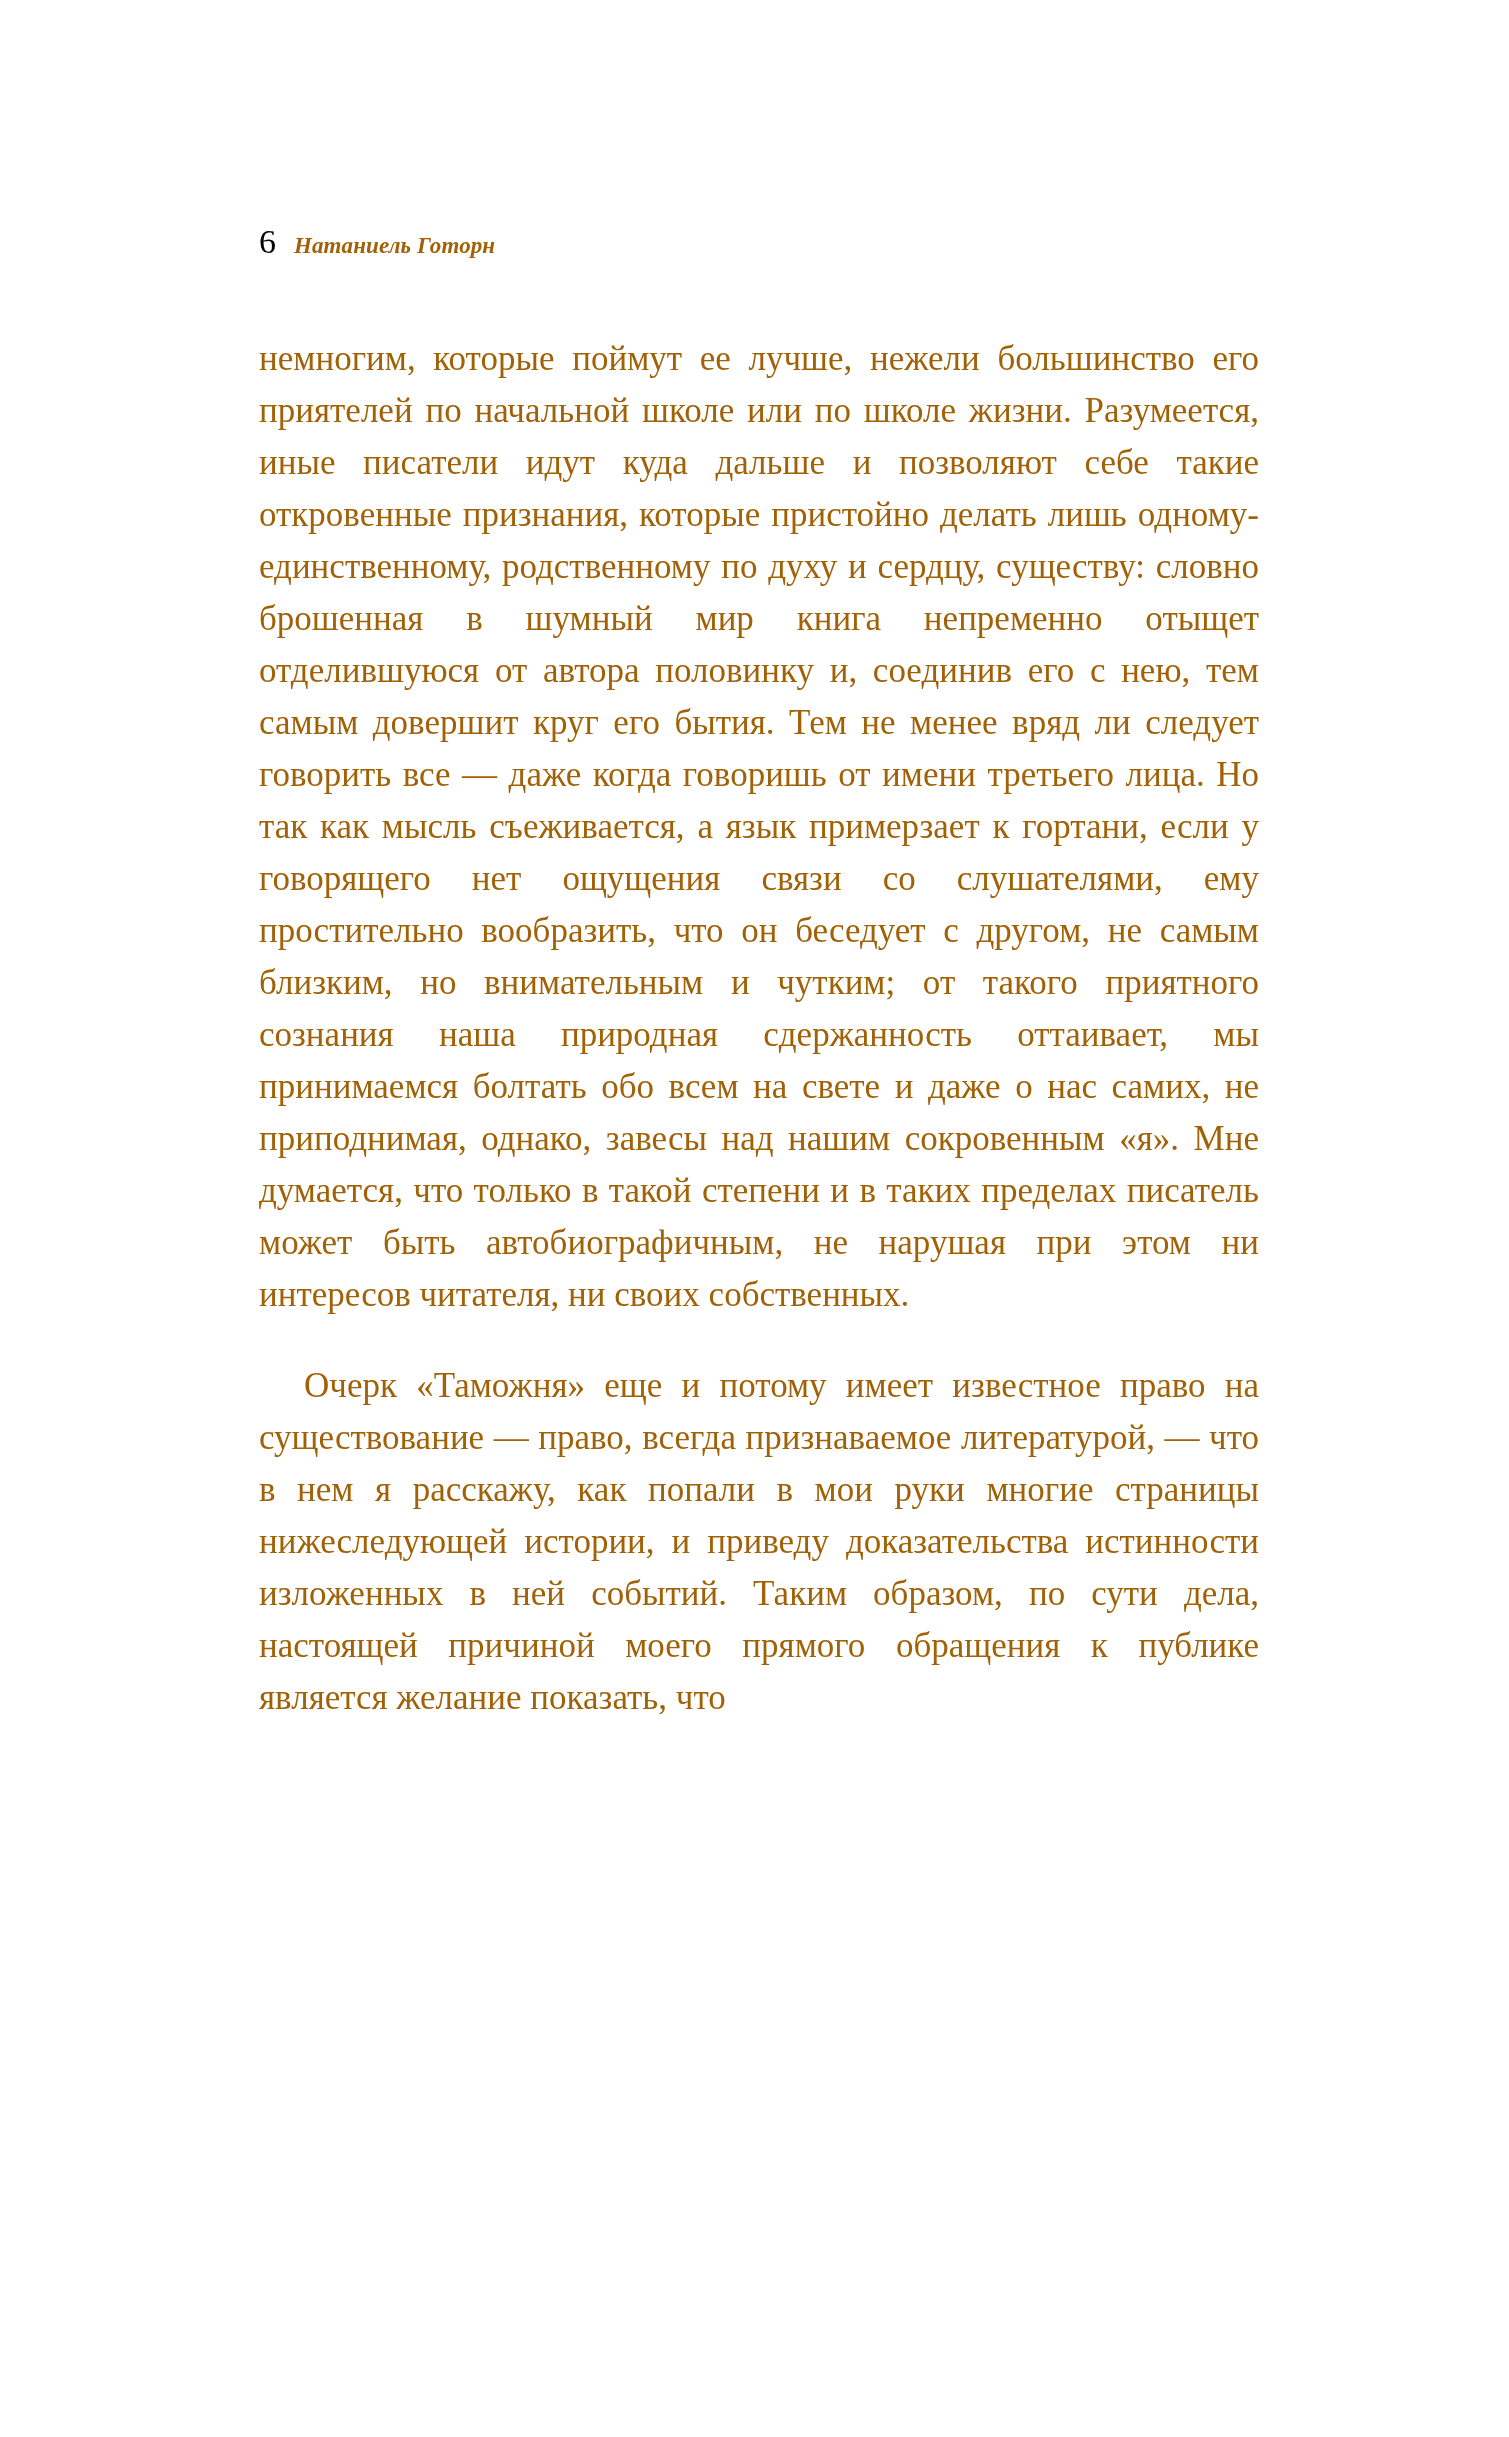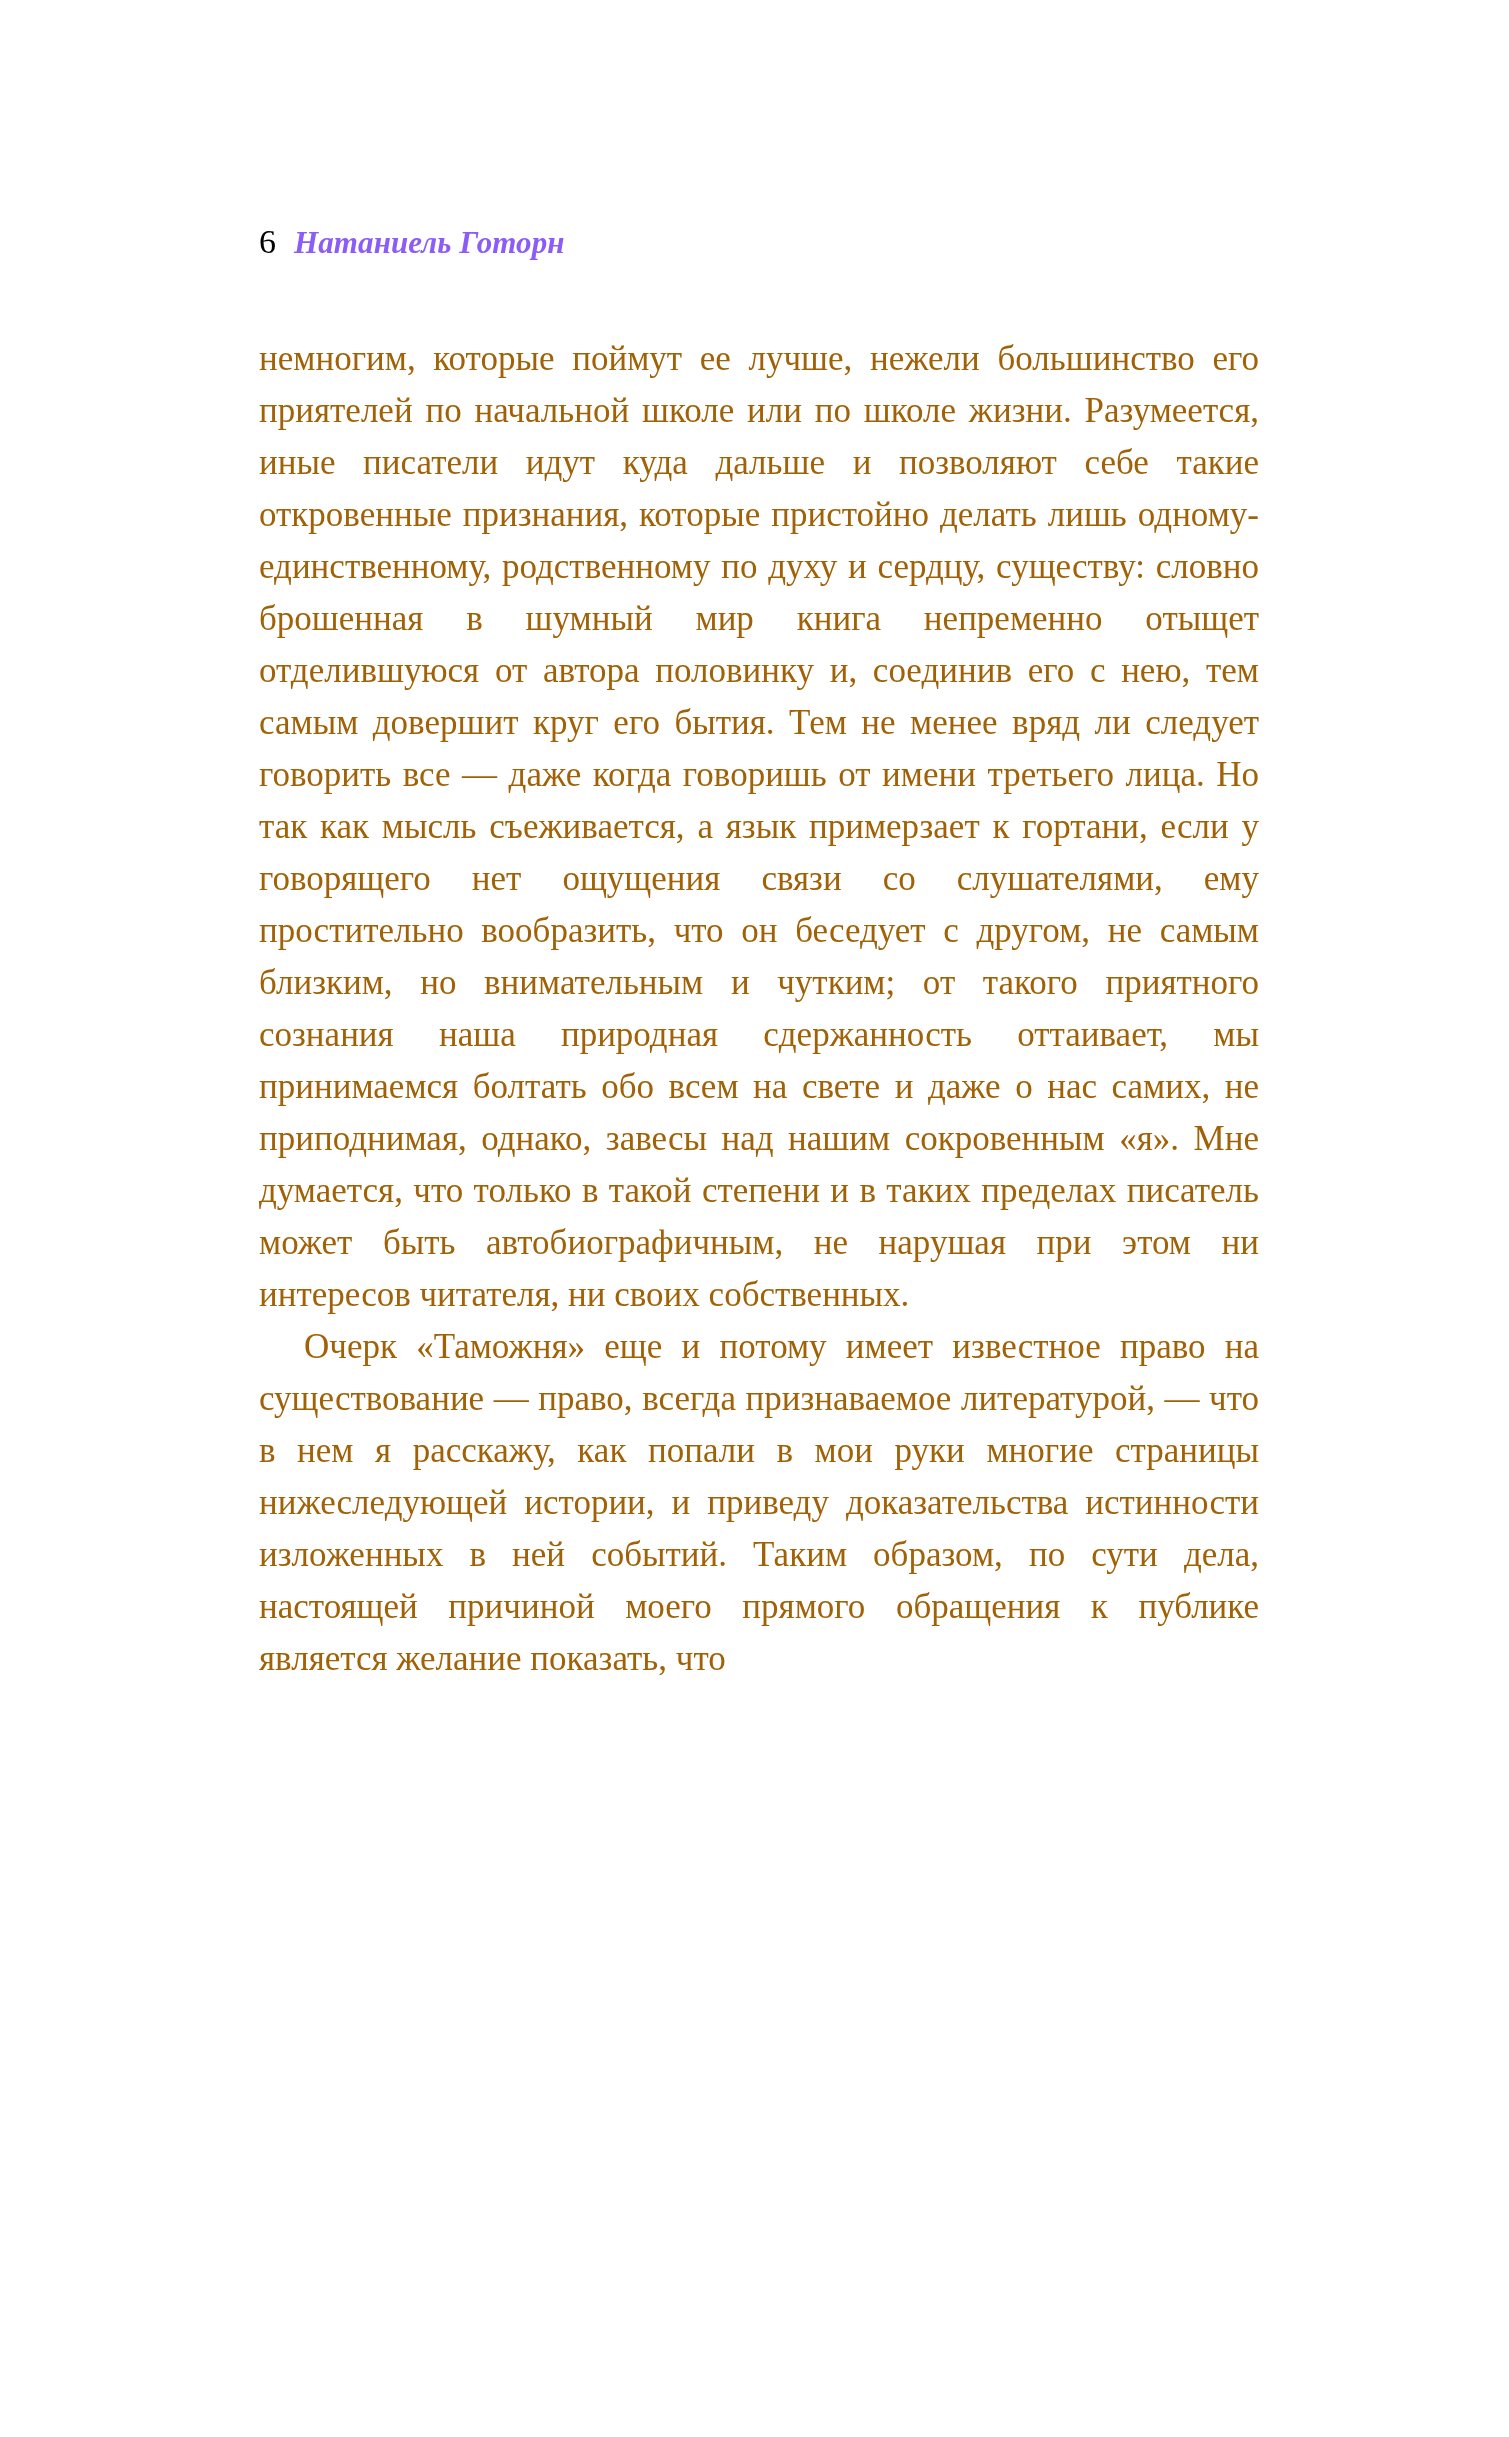--- a/index.html
+++ b/index.html
@@ -37,38 +37,39 @@
   .folio {
     font-family: "Liberation Serif", serif;
     font-size: 34px;
     font-weight: 400;
     line-height: 1;
     color: #000;
   }
   .running-title {
     font-family: "Liberation Serif", serif;
     font-style: italic;
-    font-size: 31px;
+    font-size: 23px;
     font-weight: 700;
     line-height: 1;
     letter-spacing: 0.1px;
-    color: #8b5cf6;
+    color: #a16207;
   }
   .body-text p {
     margin: 0;
     font-family: "Liberation Serif", serif;
     font-size: 35px;
     line-height: 52px;
     text-align: justify;
     text-justify: inter-word;
     color: #a16207;
     hyphens: manual;
   }
   .body-text p.indent {
     text-indent: 45px;
+    margin-top: 39px;
   }
   
   .body-text p:last-child {
     text-align: justify;
   }
 </style>
 </head>
 <body>
 
 <div class="page">

